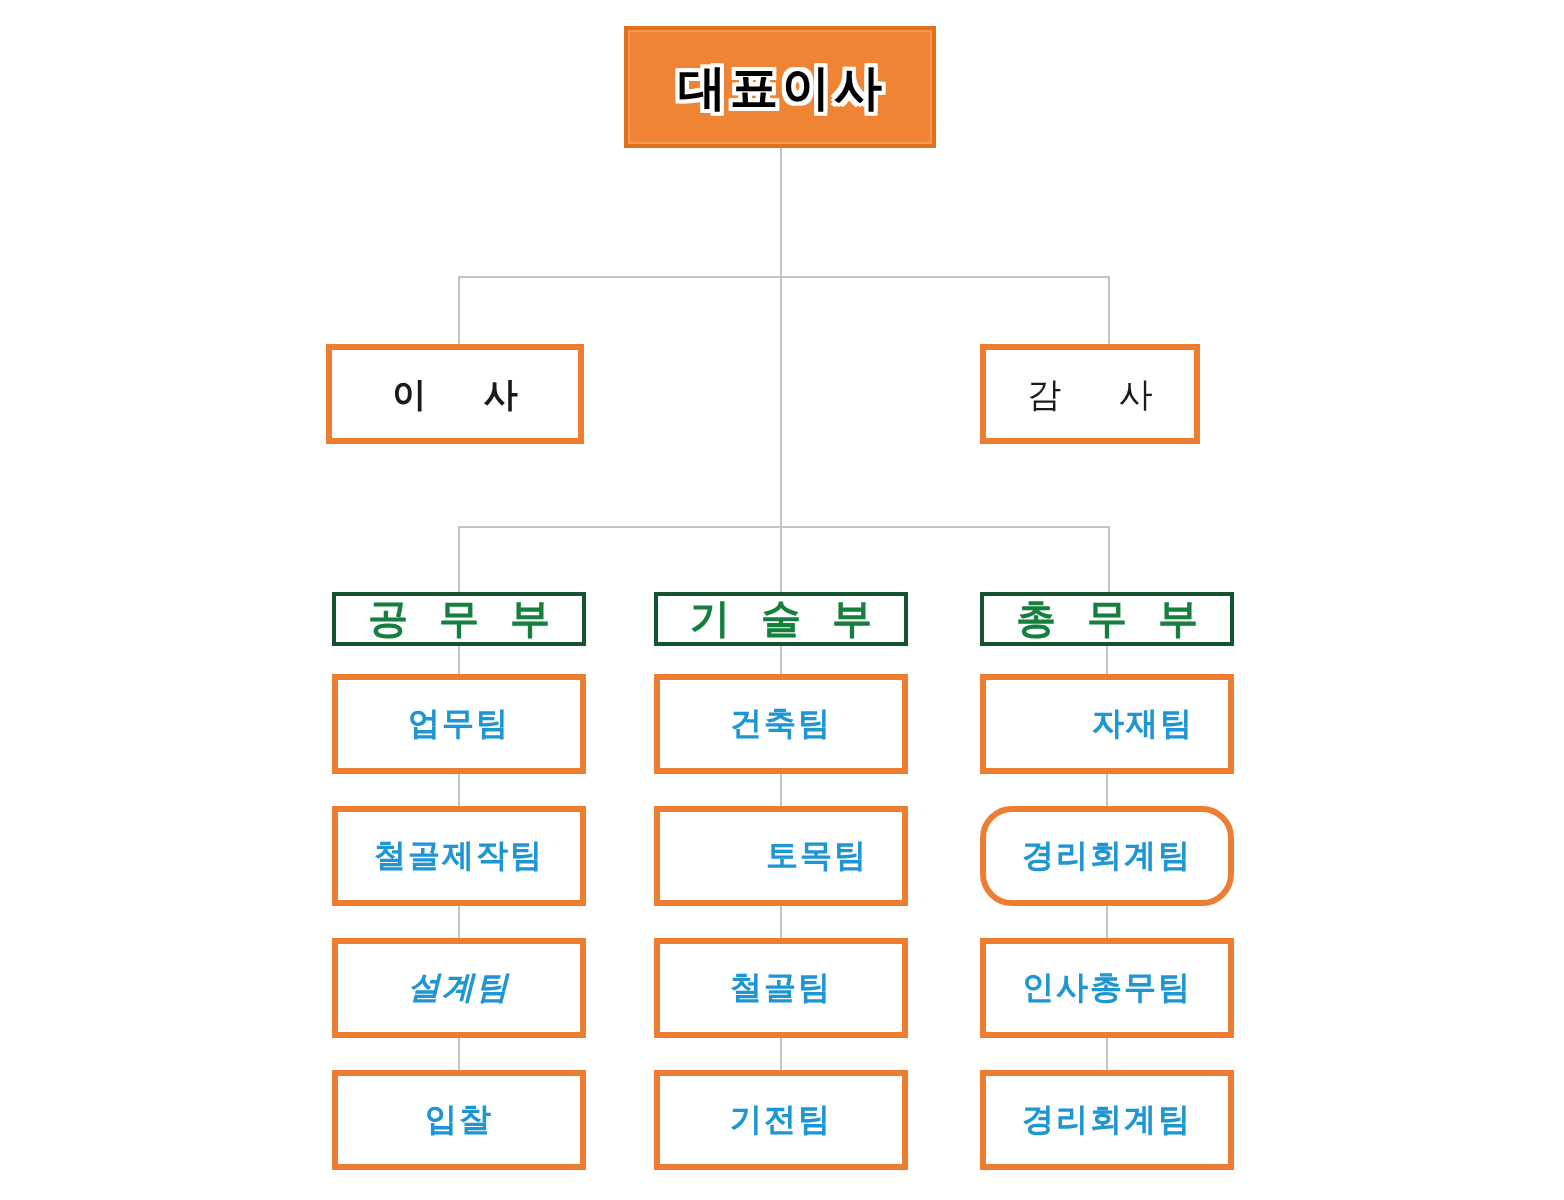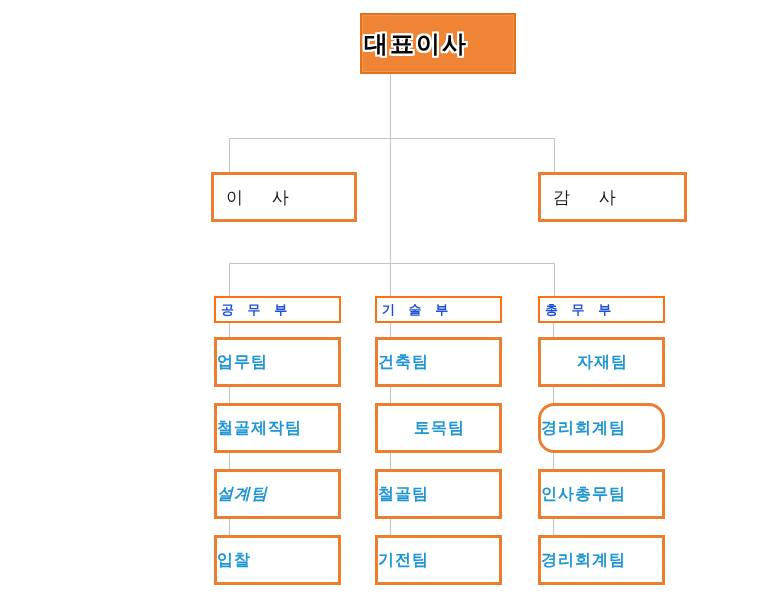--- a/index.html
+++ b/index.html
@@ -8,23 +8,23 @@
     width: 782px; height: 600px;
     background: #ffffff;
     font-family: "Liberation Sans", "DejaVu Sans", sans-serif;
     overflow: hidden;
   }
   .node {
     position: absolute;
     box-sizing: border-box;
     display: flex;
     align-items: center;
+    justify-content: center;
     background: #ffffff;
     text-align: center;
-    margin-left: 48px;
   }
   .root-box {
     background: #EE8434;
     border: 2px solid #E2711C;
     box-shadow: inset 0 0 0 1px #F29A55;
     color: #000000;
     font-size: 24px;
     font-weight: bold;
     letter-spacing: 2px; text-indent: 2px;
     text-shadow:
@@ -33,23 +33,23 @@
       -2px  0   0 #fff,  2px  0   0 #fff,
        0   -2px 0 #fff,  0    2px 0 #fff;
   }
   .lvl2-box {
     border: 3px solid #ED7D31;
     color: #1a1a1a;
     font-size: 17px;
     letter-spacing: 12px; text-indent: 12px;
   }
   .dept-box {
-    border: 2px solid #f97316;
-    color: #1d4ed8;
-    font-size: 13px;
+    border: 2px solid #14532d;
+    color: #15803d;
+    font-size: 20px;
     font-weight: bold;
     letter-spacing: 5px; text-indent: 5px;
   }
   .team-box {
     border: 3px solid #ED7D31;
     color: #1E96D3;
     font-size: 16px;
     font-weight: bold;
     letter-spacing: 1px;
   }
@@ -86,24 +86,24 @@
 
   <div class="line v" style="left:553px; top:323px; height:14px;"></div>
   <div class="line v" style="left:553px; top:387px; height:16px;"></div>
   <div class="line v" style="left:553px; top:453px; height:16px;"></div>
   <div class="line v" style="left:553px; top:519px; height:16px;"></div>
 
   <div class="node root-box" style="left:312px; top:13px; width:156px; height:61px;">
     <span>대표이사</span>
   </div>
 
-  <div class="node lvl2-box" style="left:163px; top:172px; width:146px; height:50px;">
+  <div class="node lvl2-box" style="left:163px; top:172px; width:129px; height:50px;font-weight:bold;">
     <span>이 사</span>
   </div>
-  <div class="node lvl2-box" style="left:490px; top:172px; width:149px; height:50px;">
+  <div class="node lvl2-box" style="left:490px; top:172px; width:110px; height:50px;">
     <span>감 사</span>
   </div>
 
   <div class="node dept-box" style="left:166px; top:296px; width:127px; height:27px;">
     <span>공 무 부</span>
   </div>
   <div class="node dept-box" style="left:327px; top:296px; width:127px; height:27px;">
     <span>기 술 부</span>
   </div>
   <div class="node dept-box" style="left:490px; top:296px; width:127px; height:27px;">

